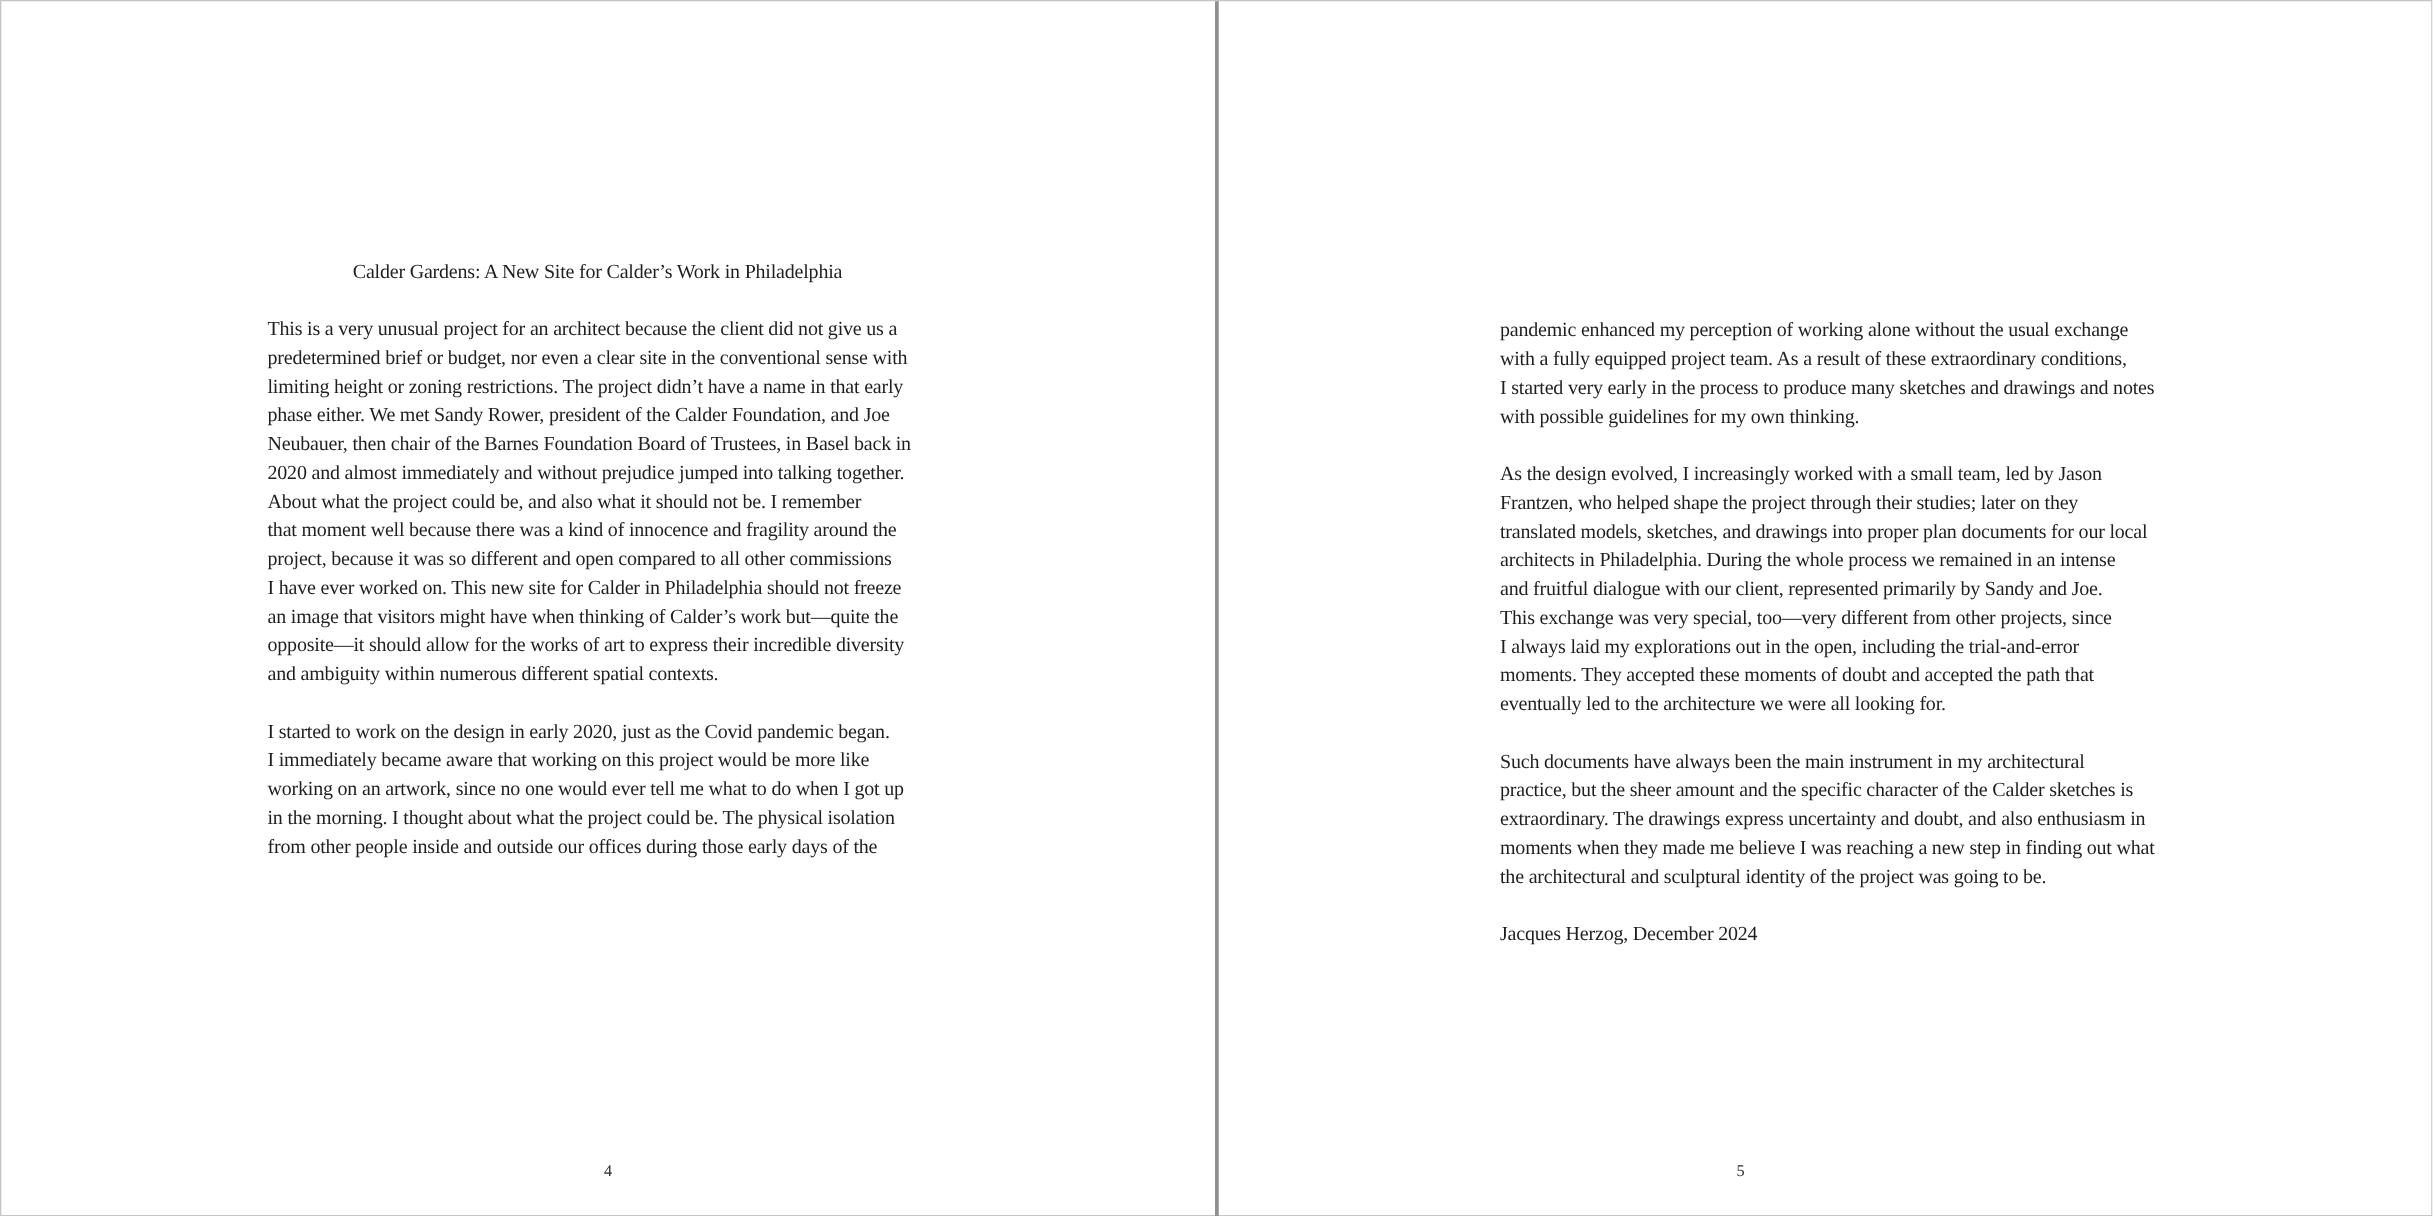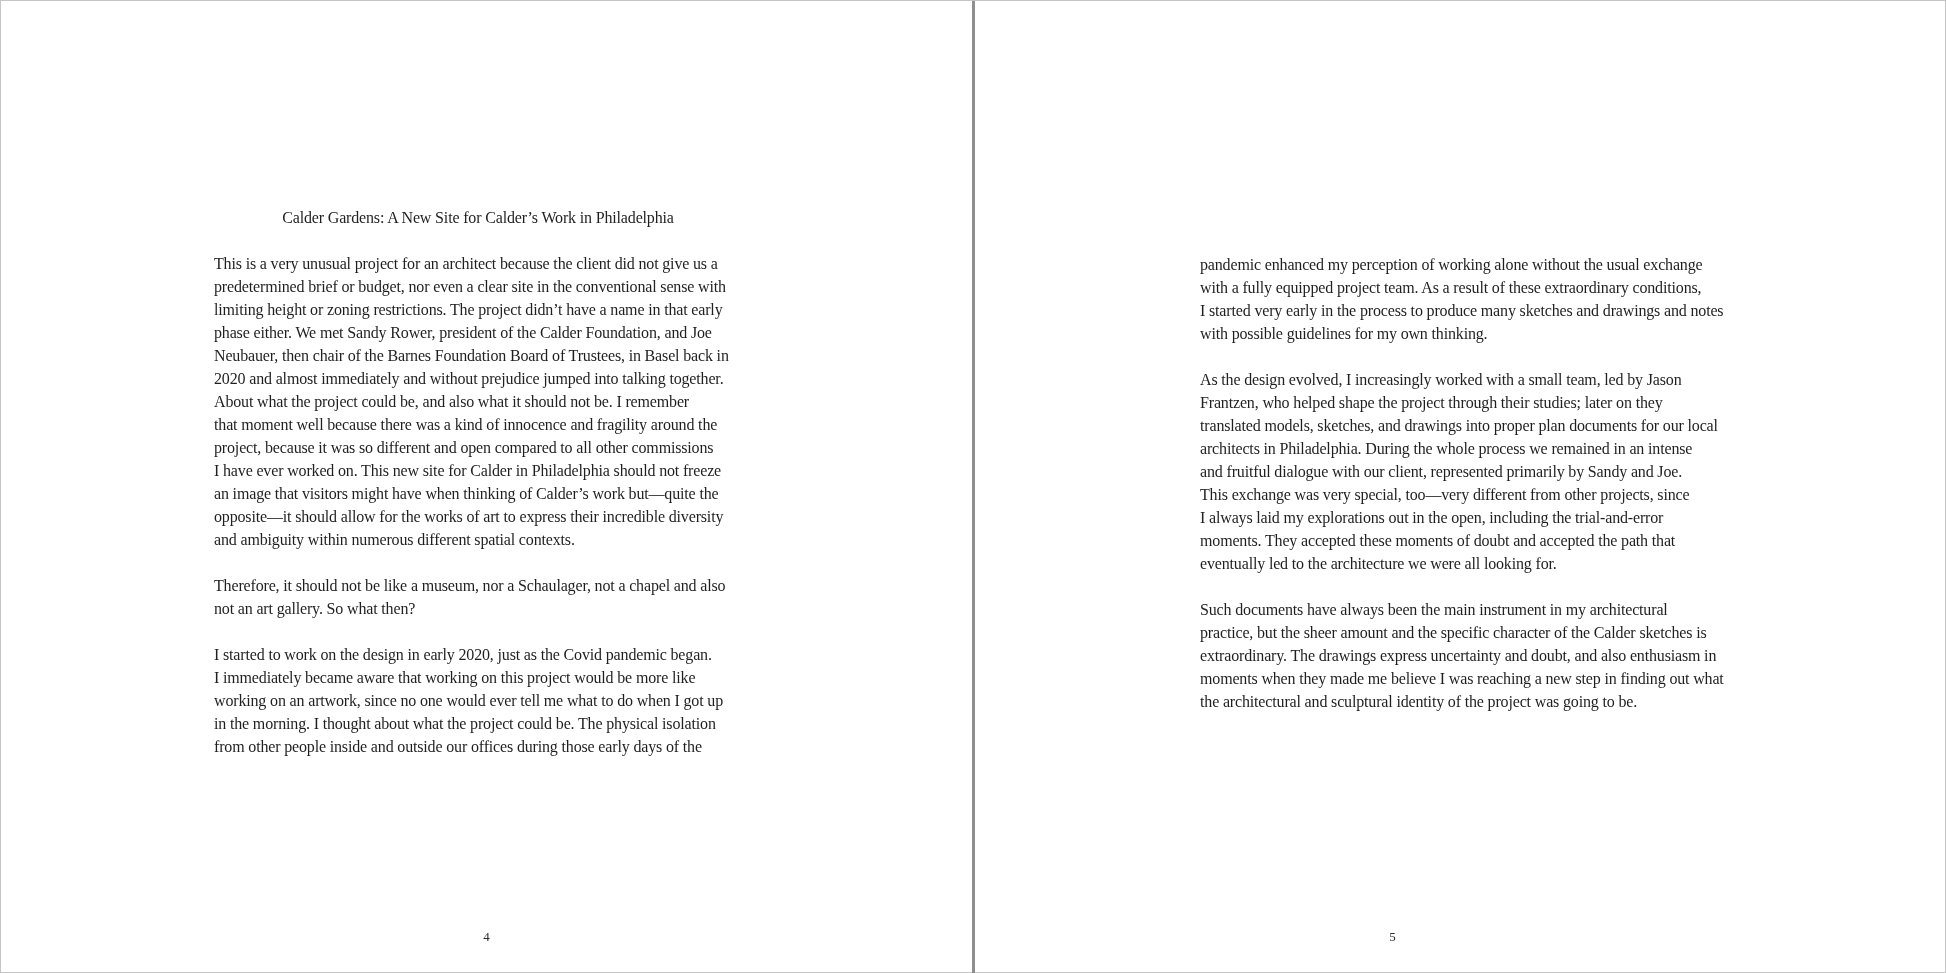--- a/index.html
+++ b/index.html
@@ -83,22 +83,20 @@
 phase either. We met Sandy Rower, president of the Calder Foundation, and Joe
 Neubauer, then chair of the Barnes Foundation Board of Trustees, in Basel back in
 2020 and almost immediately and without prejudice jumped into talking together.
 About what the project could be, and also what it should not be. I remember
 that moment well because there was a kind of innocence and fragility around the
 project, because it was so different and open compared to all other commissions
 I have ever worked on. This new site for Calder in Philadelphia should not freeze
 an image that visitors might have when thinking of Calder’s work but—quite the
 opposite—it should allow for the works of art to express their incredible diversity
 and ambiguity within numerous different spatial contexts.</p>
-      <p class="para">Therefore, it should not be like a museum, nor a Schaulager, not a chapel and also
-not an art gallery. So what then?</p>
       <p class="para">I started to work on the design in early 2020, just as the Covid pandemic began.
 I immediately became aware that working on this project would be more like
 working on an artwork, since no one would ever tell me what to do when I got up
 in the morning. I thought about what the project could be. The physical isolation
 from other people inside and outside our offices during those early days of the</p>
     </div>
     <div class="pageno">4</div>
   </section>
 
   <div class="gutter-divider"></div>
@@ -116,17 +114,18 @@
 and fruitful dialogue with our client, represented primarily by Sandy and Joe.
 This exchange was very special, too—very different from other projects, since
 I always laid my explorations out in the open, including the trial-and-error
 moments. They accepted these moments of doubt and accepted the path that
 eventually led to the architecture we were all looking for.</p>
       <p class="para">Such documents have always been the main instrument in my architectural
 practice, but the sheer amount and the specific character of the Calder sketches is
 extraordinary. The drawings express uncertainty and doubt, and also enthusiasm in
 moments when they made me believe I was reaching a new step in finding out what
 the architectural and sculptural identity of the project was going to be.</p>
+      <p class="para signature">Jacques Herzog, December 2024</p>
     </div>
     <div class="pageno">5</div>
   </section>
 
 </div>
 
 </body></html>

